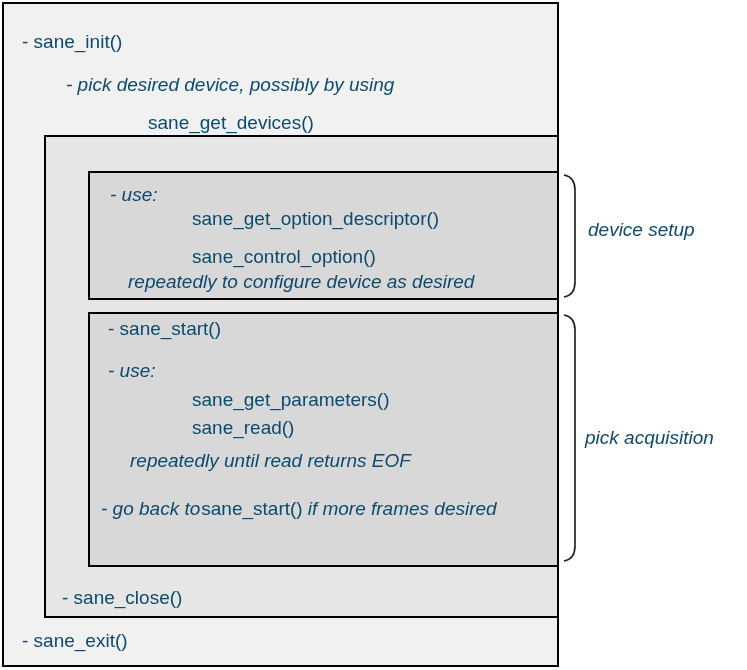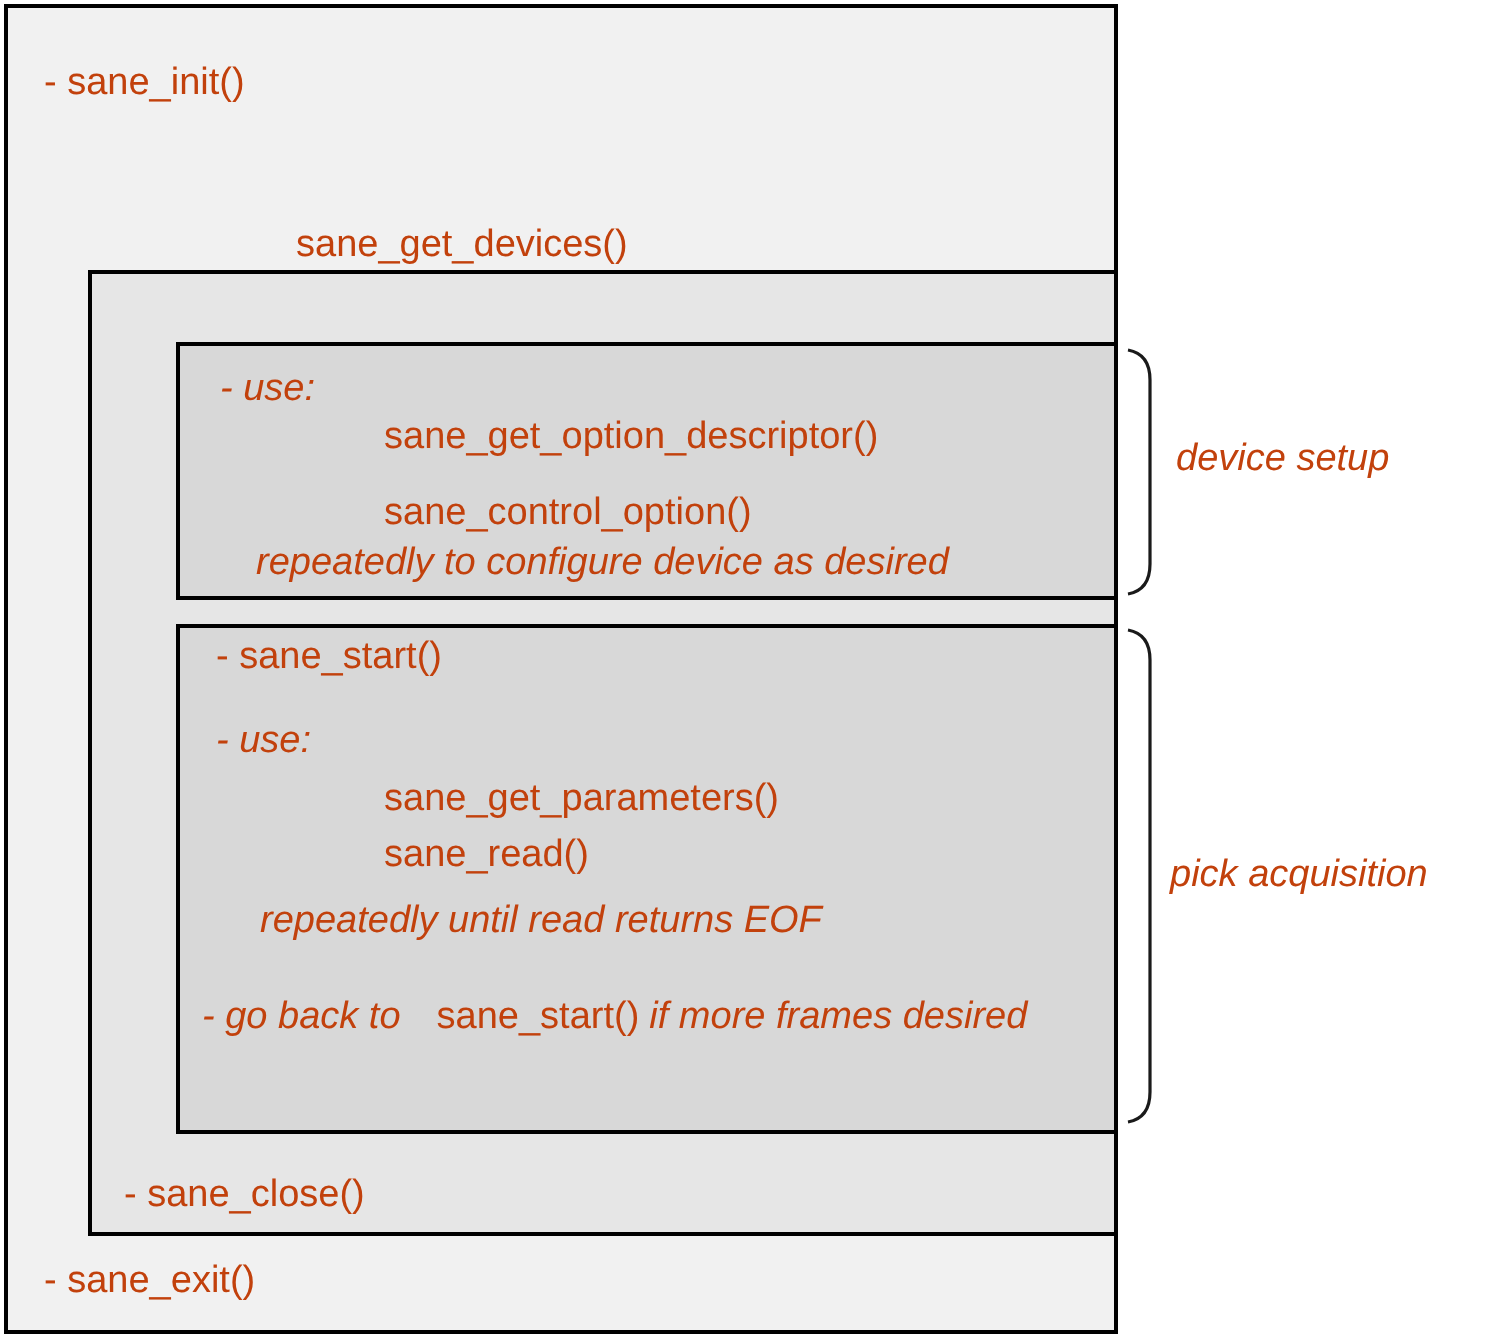--- a/index.html
+++ b/index.html
@@ -1,43 +1,44 @@
 <!DOCTYPE html>
 <html><head>
 <meta charset="utf-8">
 <style>
   html,body{margin:0;padding:0;background:#ffffff;}
   .canvas{
     position:relative;width:747px;height:670px;background:#ffffff;
-    font-family:"Liberation Sans","DejaVu Sans",sans-serif;color:#c2410c;
+    font-family:"Liberation Sans","DejaVu Sans",sans-serif;color:#0c4a6e;
     overflow:hidden;
   }
   .box{position:absolute;border:2px solid #000000;box-sizing:border-box;}
   .outer-box{left:2px;top:2px;width:557px;height:665px;background:#f1f1f1;}
   .middle-box{left:44px;top:135px;width:515px;height:483px;background:#e6e6e6;}
   .inner-box{background:#d8d8d8;}
   .inner-box-1{left:88px;top:171px;width:471px;height:129px;}
   .inner-box-2{left:88px;top:312px;width:471px;height:255px;}
   .t{position:absolute;font-size:19px;line-height:22px;white-space:nowrap;}
   .i{font-style:italic;}
-  .gb-fn{font-style:normal;margin-left:18px;margin-right:5px;}
+  .gb-fn{font-style:normal;margin-left:1px;margin-right:5px;}
   .bracket{position:absolute;}
   .bracket path{fill:none;stroke:#1a1a1a;stroke-width:1.6;}
 </style>
 </head>
 <body>
 
 <div class="canvas">
 
   <div class="box outer-box"></div>
   <div class="box middle-box"></div>
   <div class="box inner-box inner-box-1"></div>
   <div class="box inner-box inner-box-2"></div>
 
   <div class="t" style="left:22px;top:31px">- sane_init()</div>
+  <div class="t i" style="left:66px;top:74px">- pick desired device, possibly by using</div>
   <div class="t" style="left:148px;top:112px">sane_get_devices()</div>
 
 
   <div class="t i" style="left:110px;top:184px">- use:</div>
   <div class="t" style="left:192px;top:208px">sane_get_option_descriptor()</div>
   <div class="t i" style="left:128px;top:271px">repeatedly to configure device as desired</div>
   <div class="t" style="left:192px;top:246px">sane_control_option()</div>
 
   <div class="t" style="left:108px;top:318px">- sane_start()</div>
   <div class="t i" style="left:108px;top:360px">- use:</div>

